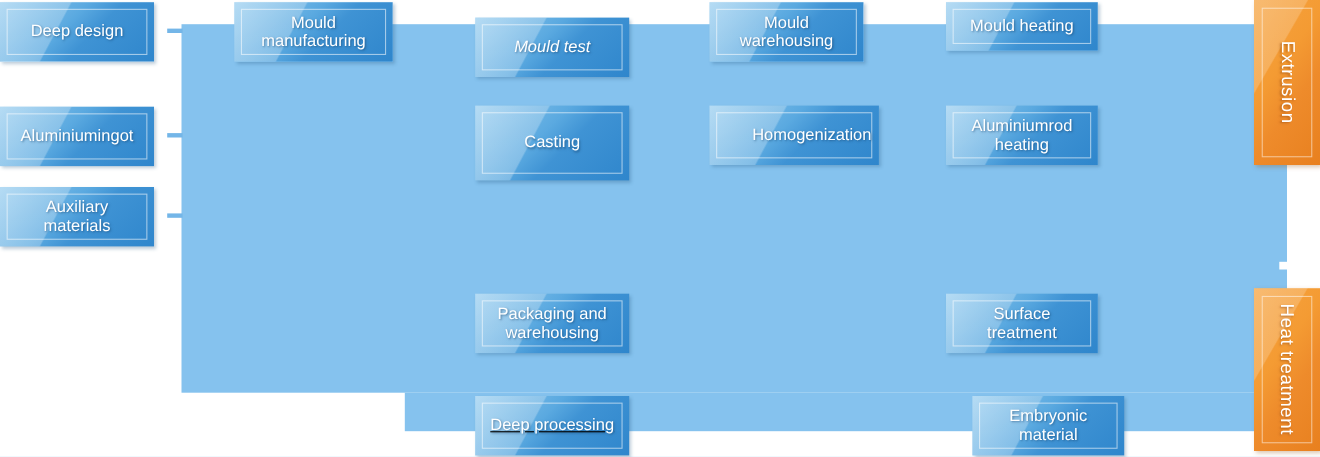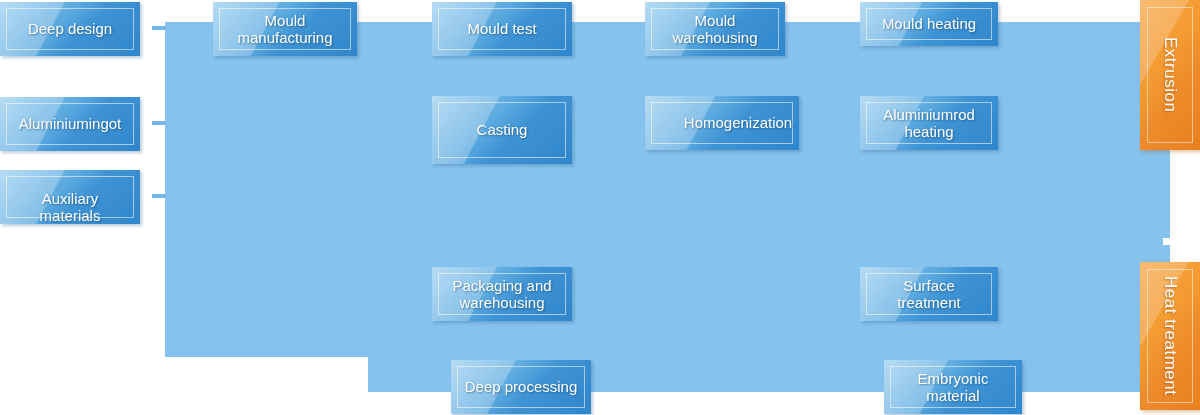--- a/index.html
+++ b/index.html
@@ -80,32 +80,32 @@
       <div class="connector" style="left: 152px; top: 194px;"></div>
     </div>
 
   <div id="inputs">
       <div class="node" style="left: 0px; top: 2px; width: 140px; height: 54px;">
         <span class="label">Deep design</span>
       </div>
       <div class="node" style="left: 0px; top: 97px; width: 140px; height: 54px;">
         <span class="label">Aluminiumingot</span>
       </div>
-      <div class="node" style="left: 0px; top: 170px; width: 140px; height: 54px; align-items: flex-end;">
+      <div class="node" style="left: 0px; top: 170px; width: 140px; height: 54px;">
         <span class="label">Auxiliary
 materials</span>
       </div>
     </div>
 
   <div id="steps">
       <div class="node" style="left: 213px; top: 2px; width: 144px; height: 54px;">
         <span class="label">Mould
 manufacturing</span>
       </div>
-      <div class="node" style="left: 432px; top: 2px; width: 140px; height: 54px;">
+      <div class="node" style="left: 432px; top: 16px; width: 140px; height: 54px; font-style: italic;">
         <span class="label">Mould test</span>
       </div>
       <div class="node" style="left: 645px; top: 2px; width: 140px; height: 54px;">
         <span class="label">Mould
 warehousing</span>
       </div>
       <div class="node" style="left: 860px; top: 2px; width: 138px; height: 44px;">
         <span class="label">Mould heating</span>
       </div>
       <div class="node" style="left: 432px; top: 96px; width: 140px; height: 68px;">
@@ -118,21 +118,21 @@
         <span class="label">Aluminiumrod
 heating</span>
       </div>
       <div class="node" style="left: 432px; top: 267px; width: 140px; height: 54px; justify-content: center;">
         <span class="label">Packaging and
 warehousing</span>
       </div>
       <div class="node" style="left: 860px; top: 267px; width: 138px; height: 54px;">
         <span class="label">Surface treatment</span>
       </div>
-      <div class="node" style="left: 451px; top: 360px; width: 140px; height: 54px;">
+      <div class="node" style="left: 432px; top: 360px; width: 140px; height: 54px; text-decoration: underline;">
         <span class="label">Deep processing</span>
       </div>
       <div class="node" style="left: 860px; top: 360px; width: 138px; height: 54px; margin-left: 24px;">
         <span class="label">Embryonic
 material</span>
       </div>
     </div>
 
   <div id="phases">
       <div class="phase" style="left: 1140px; top: 0px; width: 60px; height: 150px;">

